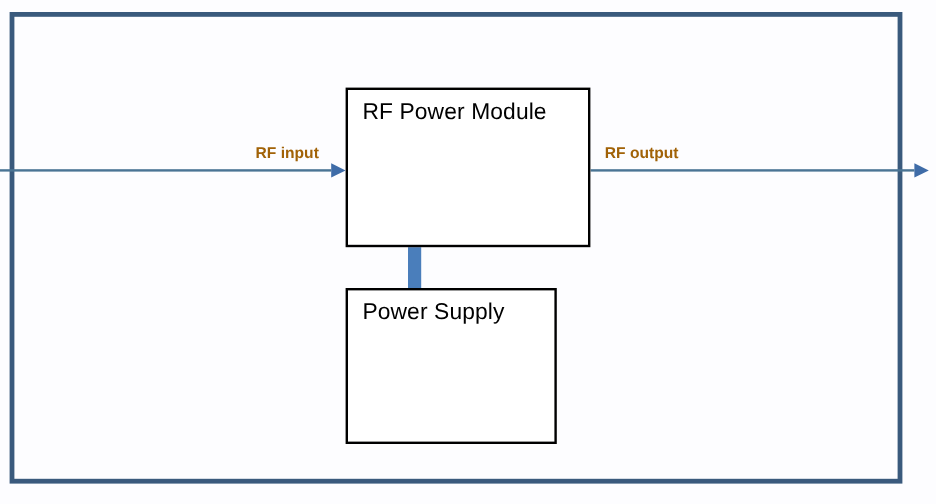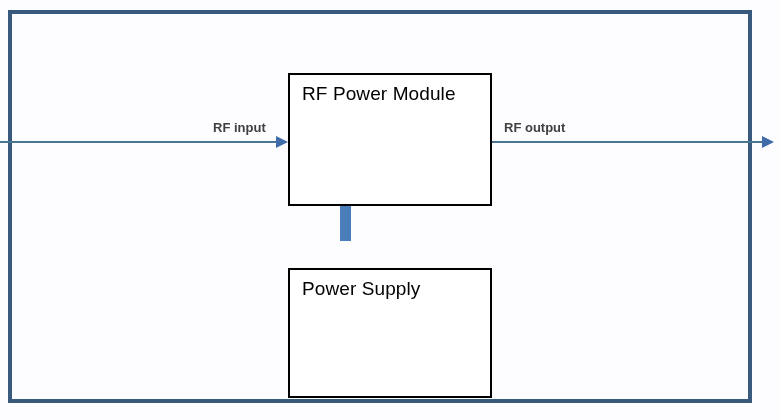--- a/index.html
+++ b/index.html
@@ -48,23 +48,22 @@
 
   #rf-power-module {
     left: 288px;
     top: 73px;
     width: 204px;
     height: 133px;
   }
   #power-supply {
     left: 288px;
     top: 240px;
-    width: 204px;
+    width: 176px;
     height: 130px;
-    margin-top: 28px;
   }
 
   
   .sig-line {
     position: absolute;
     height: 2px;
     background: #4a7494;
   }
   #rf-input-line {
     left: 0px;
@@ -93,21 +92,21 @@
   #rf-output-arrowhead {
     left: 762px;
     top: 136px;
   }
 
   
   .sig-label {
     position: absolute;
     font-size: 13px;
     font-weight: bold;
-    color: #404040;
+    color: #a16207;
     white-space: nowrap;
   }
   #rf-input-label {
     left: 213px;
     top: 120px;
   }
   #rf-output-label {
     left: 504px;
     top: 120px;
   }

